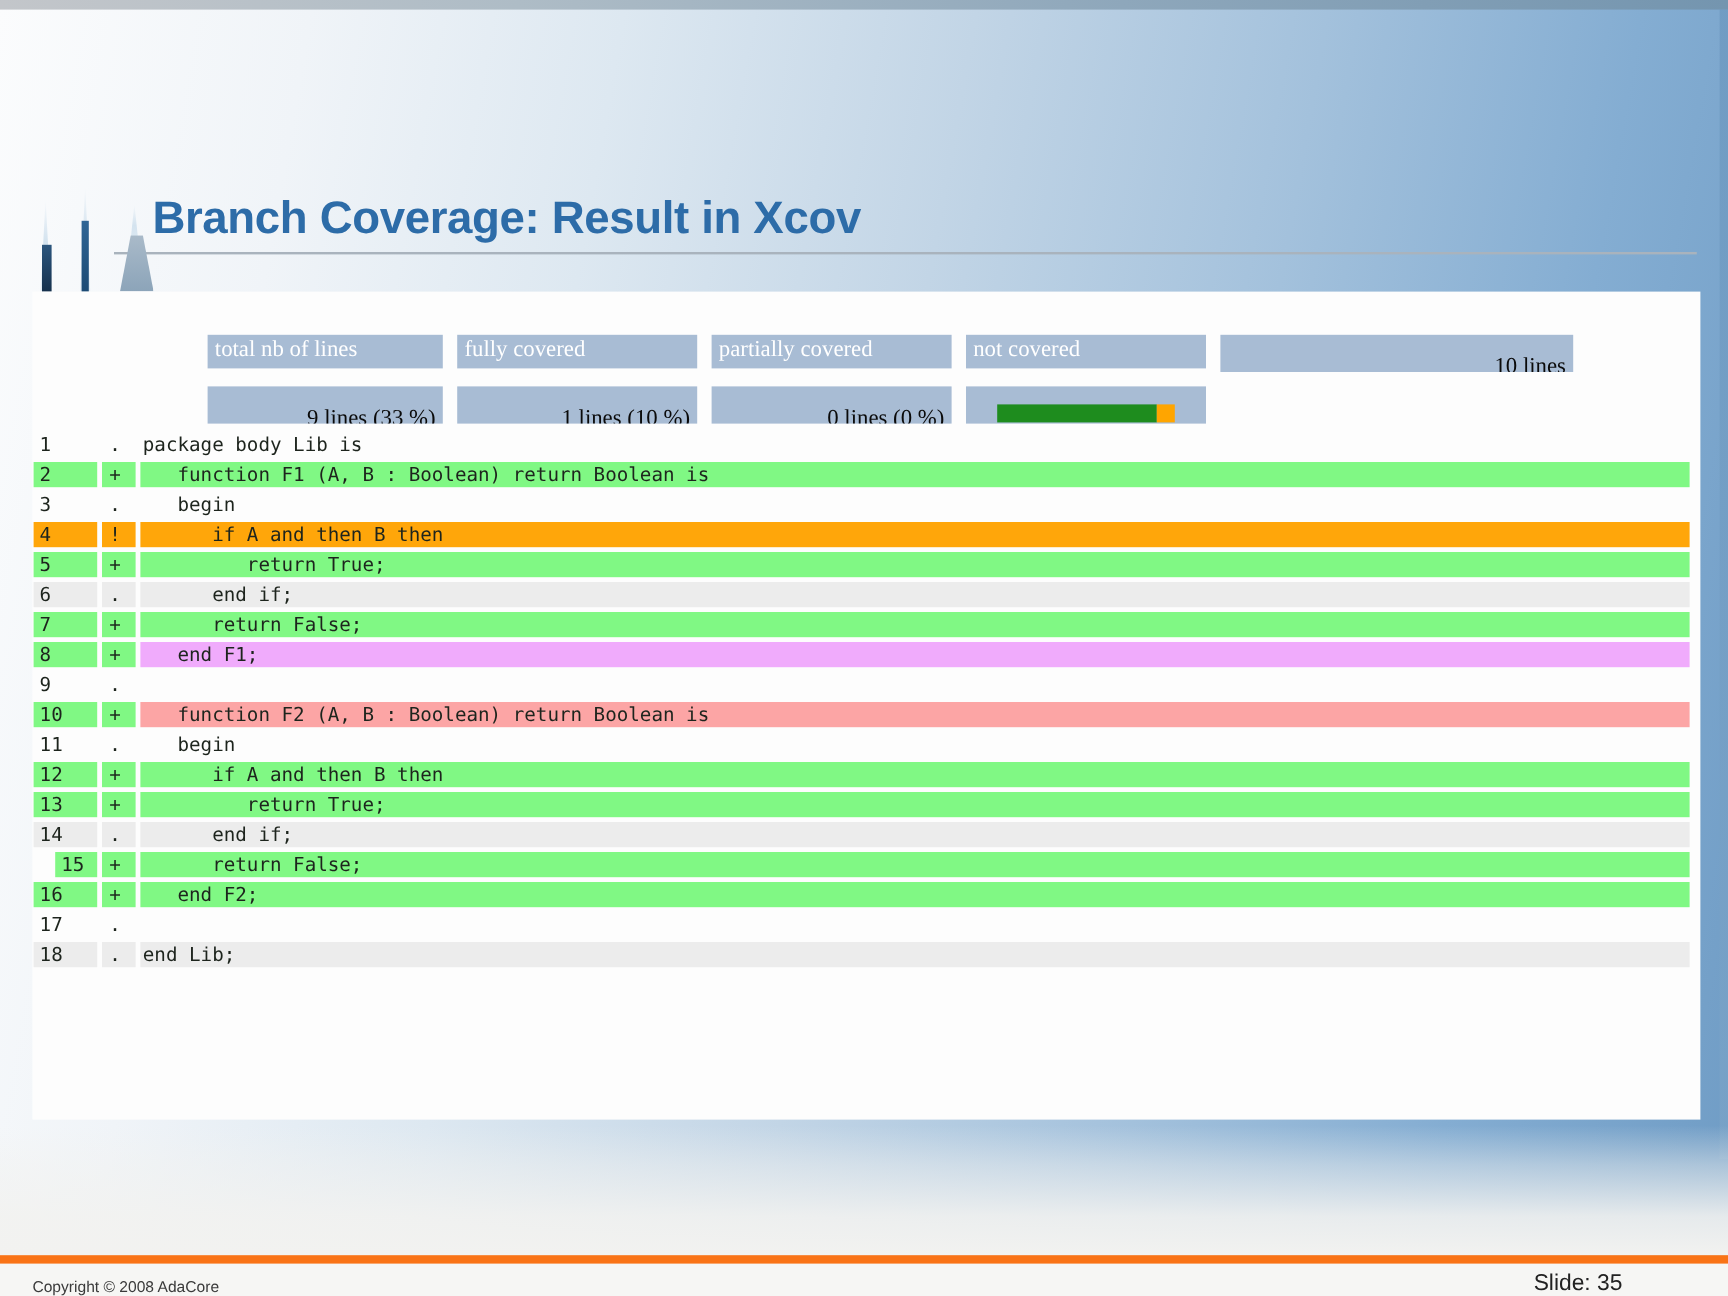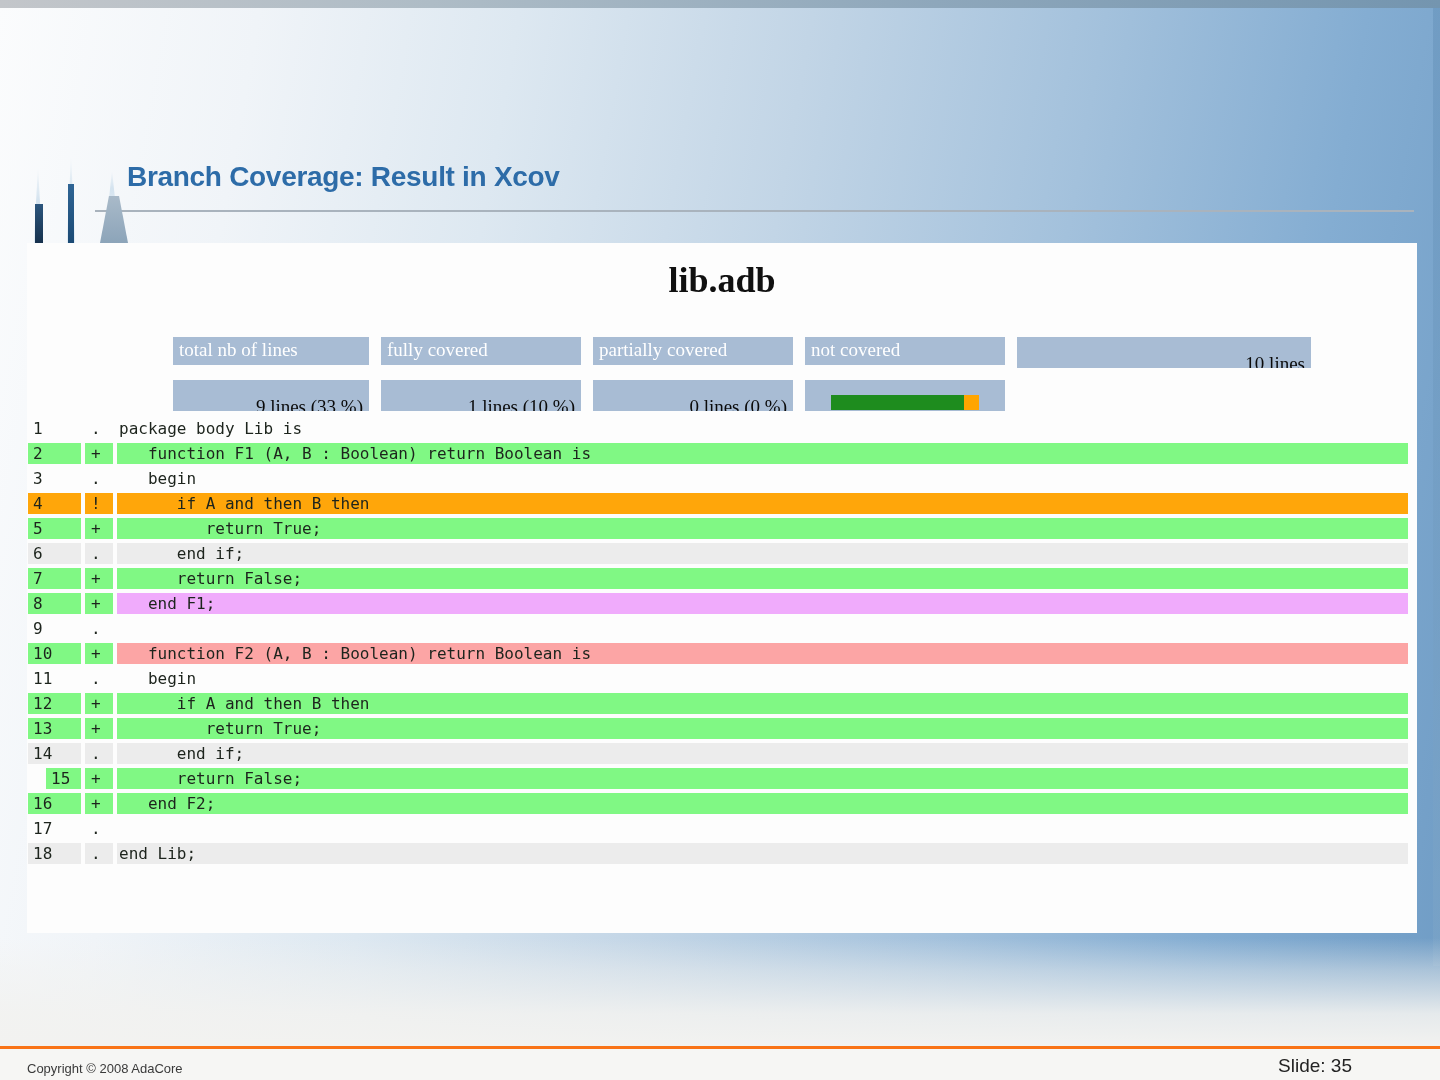--- a/index.html
+++ b/index.html
@@ -16,21 +16,21 @@
   }
   
   .right-edge{
     position:absolute; right:0; top:8px; width:7px; height:958px;
     background:linear-gradient(to bottom,#6390b8,#7ea6c8);
     opacity:.5;
   }
   
   .slide-title{
     position:absolute; left:127px; top:161px;
-    font-size:28px; font-weight:bold; letter-spacing:-0.3px;
+    font-size:38px; font-weight:bold; letter-spacing:-0.3px;
     color:#2d6ca8;
   }
   .title-rule{
     position:absolute; left:95px; top:210px; width:1319px; height:2px;
     background:#a9b3bd;
   }
   
   .deco{ position:absolute; }
   .spike{ position:absolute; background:linear-gradient(to bottom,rgba(223,236,245,0) 0%,#d4e3ef 45%,#e2ecf4 100%); clip-path:polygon(50% 0,80% 100%,20% 100%); }
   .bld{ position:absolute; }
@@ -74,21 +74,21 @@
   .srow .num{ padding-left:5px; }
   .srow .mark{ padding-left:6px; }
   .srow .code{ white-space:pre; padding-left:2px; }
   
   .haze{
     position:absolute; left:0; top:938px; width:1440px; height:108px;
     background:linear-gradient(to bottom,rgba(242,242,240,0) 0%,rgba(242,242,240,0.45) 30%,rgba(242,242,240,0.9) 70%,#f2f2f0 100%);
   }
   .footer{
     position:absolute; left:0; top:1046px; width:1440px; height:34px;
-    background:#f6f6f4; border-top:3px solid #f97316;
+    background:#f6f6f4; border-top:7px solid #f97316;
   }
   .copyright{
     position:absolute; left:27px; top:12px;
     font-size:13px; color:#3a3a3a;
   }
   .slide-number{
     position:absolute; right:88px; top:6px;
     font-size:19px; color:#222222;
   }
 </style>
@@ -104,21 +104,20 @@
 <div class="deco">
   <div class="spike" style="left:31px;top:166px;width:14px;height:77px;"></div>
   <div class="bld" style="left:35px;top:204px;width:8px;height:39px;background:linear-gradient(to bottom,#2c567e,#16314d);"></div>
   <div class="spike" style="left:64px;top:155px;width:14px;height:88px;"></div>
   <div class="bld" style="left:68px;top:184px;width:6px;height:59px;background:linear-gradient(to bottom,#2f6595,#1b4a74);"></div>
   <div class="spike" style="left:105px;top:170px;width:14px;height:40px;"></div>
   <div class="bld" style="left:100px;top:196px;width:28px;height:47px;background:linear-gradient(to bottom,#a9bac9,#8ca4b9);clip-path:polygon(32% 0,68% 0,100% 100%,0 100%);"></div>
 </div>
 
 <div class="panel">
-  <div class="file-title">lib.adb</div>
 
   <div class="summary" id="summary">
       <div class="cell head" style="background: rgb(168, 188, 212);">total nb of lines</div>
       <div class="cell head" style="background: rgb(168, 188, 212);">fully covered</div>
       <div class="cell head" style="background: rgb(168, 188, 212);">partially covered</div>
       <div class="cell head" style="background: rgb(168, 188, 212);">not covered</div>
       <div class="cell val" style="background: rgb(168, 188, 212);">10 lines</div>
       <div class="cell val" style="background: rgb(168, 188, 212);">9 lines (33 %)</div>
       <div class="cell val" style="background: rgb(168, 188, 212);">1 lines (10 %)</div>
       <div class="cell val" style="background: rgb(168, 188, 212);">0 lines (0 %)</div>

